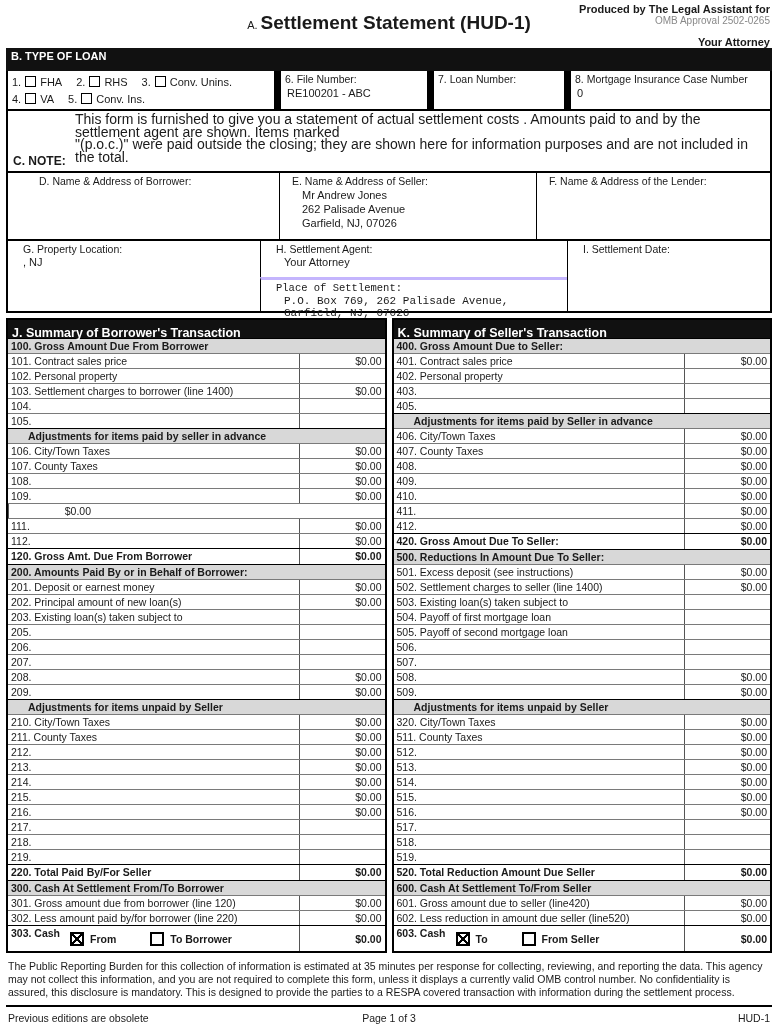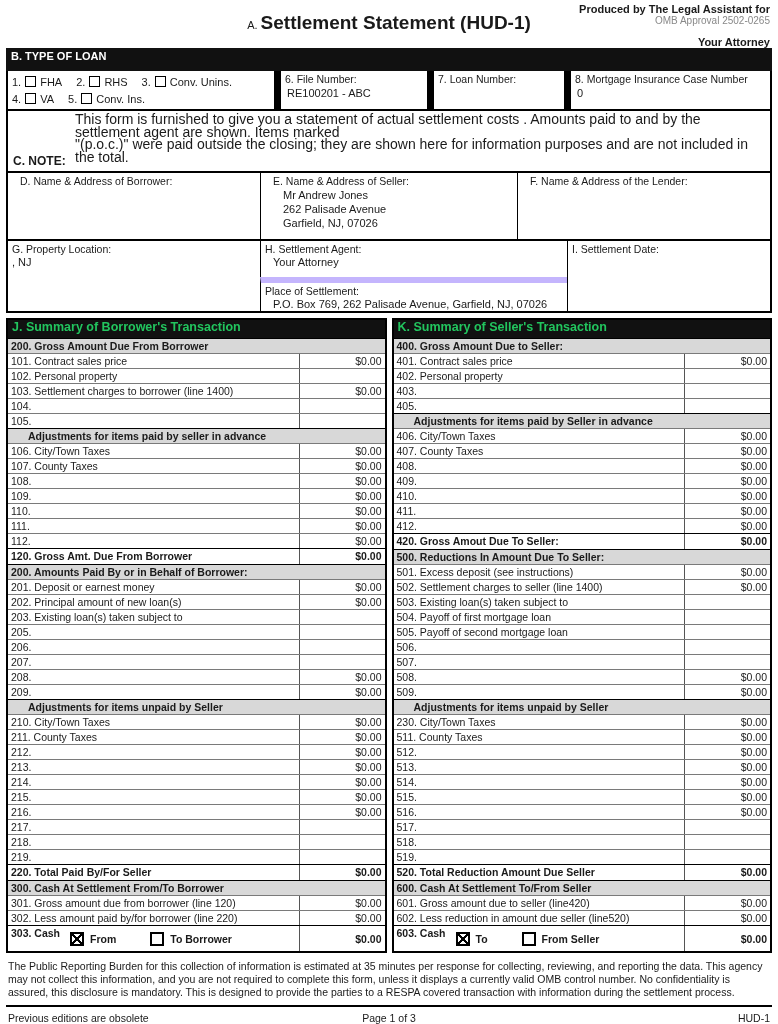--- a/index.html
+++ b/index.html
@@ -36,38 +36,38 @@
       linear-gradient(45deg, transparent 43%, #000 43%, #000 57%, transparent 57%),
       linear-gradient(135deg, transparent 43%, #000 43%, #000 57%, transparent 57%); }
 
   
   .note-row { display:flex; border:2px solid #000; border-top:none; padding:2px 5px 3px 5px; }
   .note-label { font-weight:bold; font-size:12px; width:62px; flex:none; padding-top:1px;margin-top:40px; }
   .note-text { font-size:14px; line-height:12.5px; }
 
   
   .def-grid { display:grid; grid-template-columns:252px 257px 1fr; border:2px solid #000; border-top:none; }
-  .def-grid .cell { border-left:1px solid #000; padding:2px 12px; min-height:66px; }
+  .def-grid .cell { border-left:1px solid #000; padding:2px 12px; min-height:66px;margin-left:19px; }
   .def-grid .cell:first-child { border-left:none; }
   .addr { font-size:11px; line-height:14px; padding:1px 0 0 10px; }
 
   
   .ghi-grid { display:grid; grid-template-columns:252px 307px 1fr; grid-template-rows:36px 34px;
       grid-template-areas:"g h i" "g p i"; border:2px solid #000; border-top:none; }
-  .ghi-grid .cell { padding:2px 4px; }
+  .ghi-grid .cell { padding:2px 15px; }
   .g-cell { grid-area:g; }
   .h-cell { grid-area:h; border-left:1px solid #000; }
   .i-cell { grid-area:i; border-left:1px solid #000; }
-  .p-cell { grid-area:p; border-left:1px solid #000; border-top:6px solid #c4b5fd; }
+  .p-cell { grid-area:p; border-left:1px solid #000; border-top:3px solid #c4b5fd;font-family:Liberation Mono, monospace; }
   .sub-value { font-size:11px; padding:1px 0 0 8px; }
 
   
   .tables { display:flex; gap:5px; margin-top:5px; }
   .table { flex:1; border:2px solid #000; }
-  .t-title { background:var(--bar-bg,#111); color:#22c55e; font-weight:bold; font-size:12.5px; padding:0 4px; height:18px; }
+  .t-title { background:var(--bar-bg,#111); color:#ffffff; font-weight:bold; font-size:12.5px; padding:6px 4px; height:18px; }
   .row { display:flex; align-items:stretch; border-top:1px solid #7a7a7a; font-size:10.5px; min-height:15px; }
   .row .label { flex:1; padding:1px 3px 0 3px; white-space:nowrap; overflow:hidden; }
   .row .amount { width:86px; flex:none; border-left:1px solid #555; text-align:right; padding:1px 3px 0 0; }
   .row.section, .row.subsection { background:var(--section-bg,#d8d8d8); font-weight:bold; border-top:1px solid #000; min-height:15px; }
   .row.subsection .label { padding-left:20px; }
   .row.total { font-weight:bold; border-top:1px solid #000; min-height:16px; }
   .row.cash { font-weight:bold; border-top:1px solid #000; min-height:26px; }
   .row.cash .label { flex:none; width:62px; white-space:nowrap; }
   .cash-opts { flex:1; display:flex; align-items:center; gap:6px; }
   .cash-opt { display:inline-flex; align-items:center; margin-right:28px; }
@@ -185,21 +185,21 @@
       <div class="cell-label">Place of Settlement:</div>
       <div class="sub-value">P.O. Box 769, 262 Palisade Avenue, Garfield, NJ, 07026</div>
     </div>
   </div>
 
   <div class="tables">
     <div class="table">
       <div class="t-title">J. Summary of Borrower's Transaction</div>
       <div class="rows" id="b-rows">
           <div class="row section">
-            <span class="label">200. Gross Amount Due From Borrower</span>
+            <span class="label">100. Gross Amount Due From Borrower</span>
           </div>
           <div class="row item">
             <span class="label">101. Contract sales price</span>
             <span class="amount">$0.00</span>
           </div>
           <div class="row item">
             <span class="label">102. Personal property</span>
             <span class="amount"></span>
           </div>
           <div class="row item">
@@ -227,21 +227,20 @@
           </div>
           <div class="row item">
             <span class="label">108.</span>
             <span class="amount">$0.00</span>
           </div>
           <div class="row item">
             <span class="label">109.</span>
             <span class="amount">$0.00</span>
           </div>
           <div class="row item">
-            <span class="label">110.</span>
             <span class="amount">$0.00</span>
           </div>
           <div class="row item">
             <span class="label">111.</span>
             <span class="amount">$0.00</span>
           </div>
           <div class="row item">
             <span class="label">112.</span>
             <span class="amount">$0.00</span>
           </div>
@@ -451,21 +450,21 @@
             <span class="amount">$0.00</span>
           </div>
           <div class="row item">
             <span class="label">509.</span>
             <span class="amount">$0.00</span>
           </div>
           <div class="row subsection">
             <span class="label">Adjustments for items unpaid by Seller</span>
           </div>
           <div class="row item">
-            <span class="label">230. City/Town Taxes</span>
+            <span class="label">320. City/Town Taxes</span>
             <span class="amount">$0.00</span>
           </div>
           <div class="row item">
             <span class="label">511. County Taxes</span>
             <span class="amount">$0.00</span>
           </div>
           <div class="row item">
             <span class="label">512.</span>
             <span class="amount">$0.00</span>
           </div>

